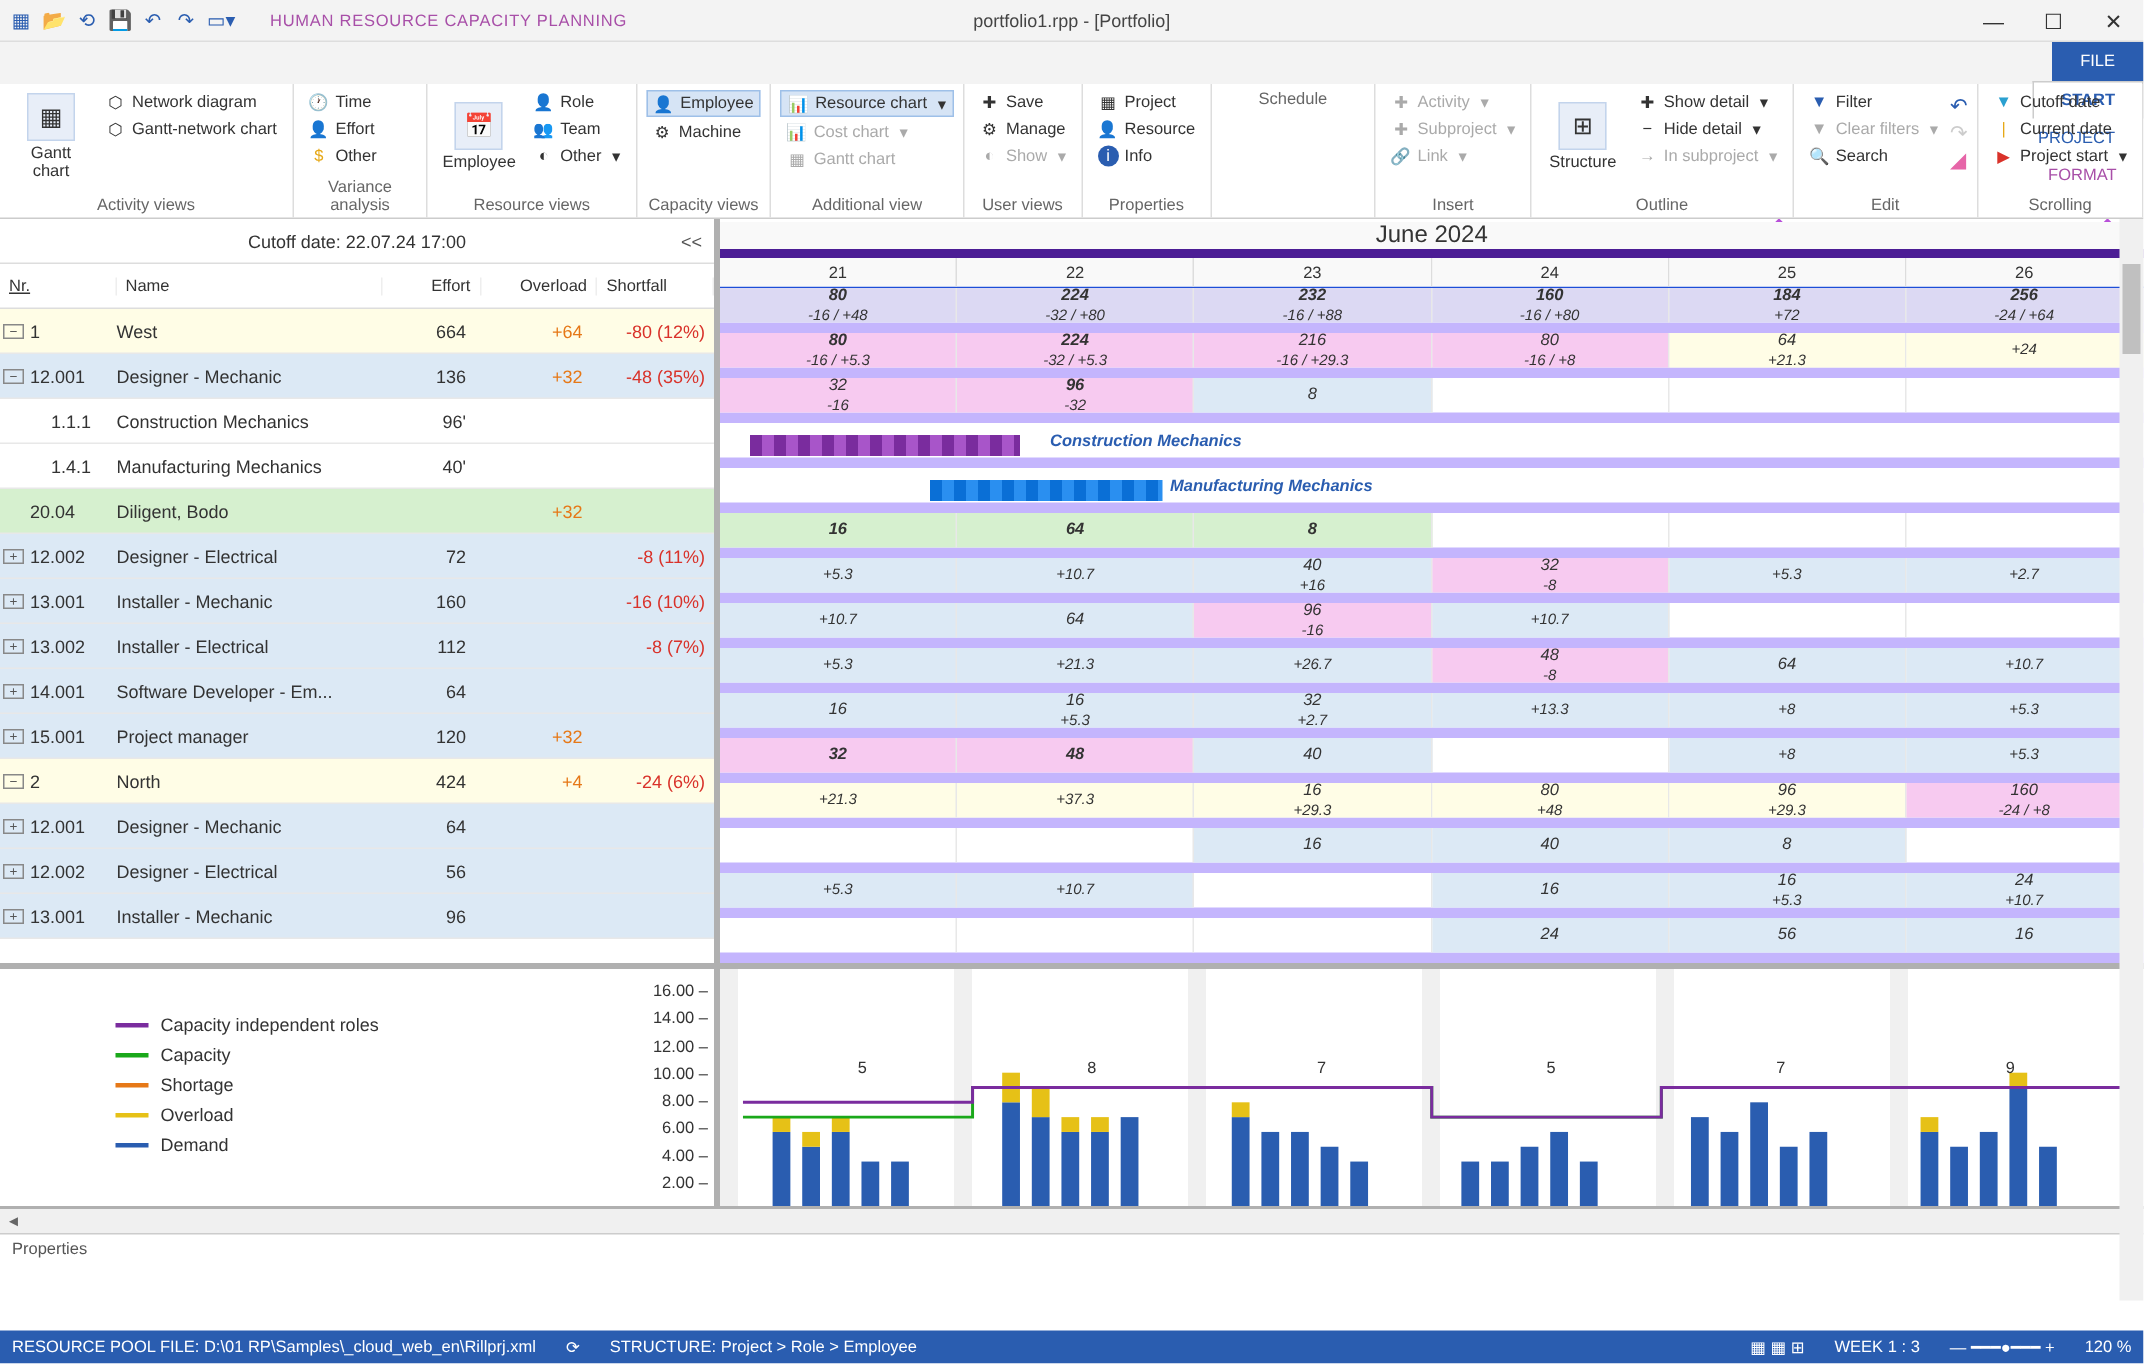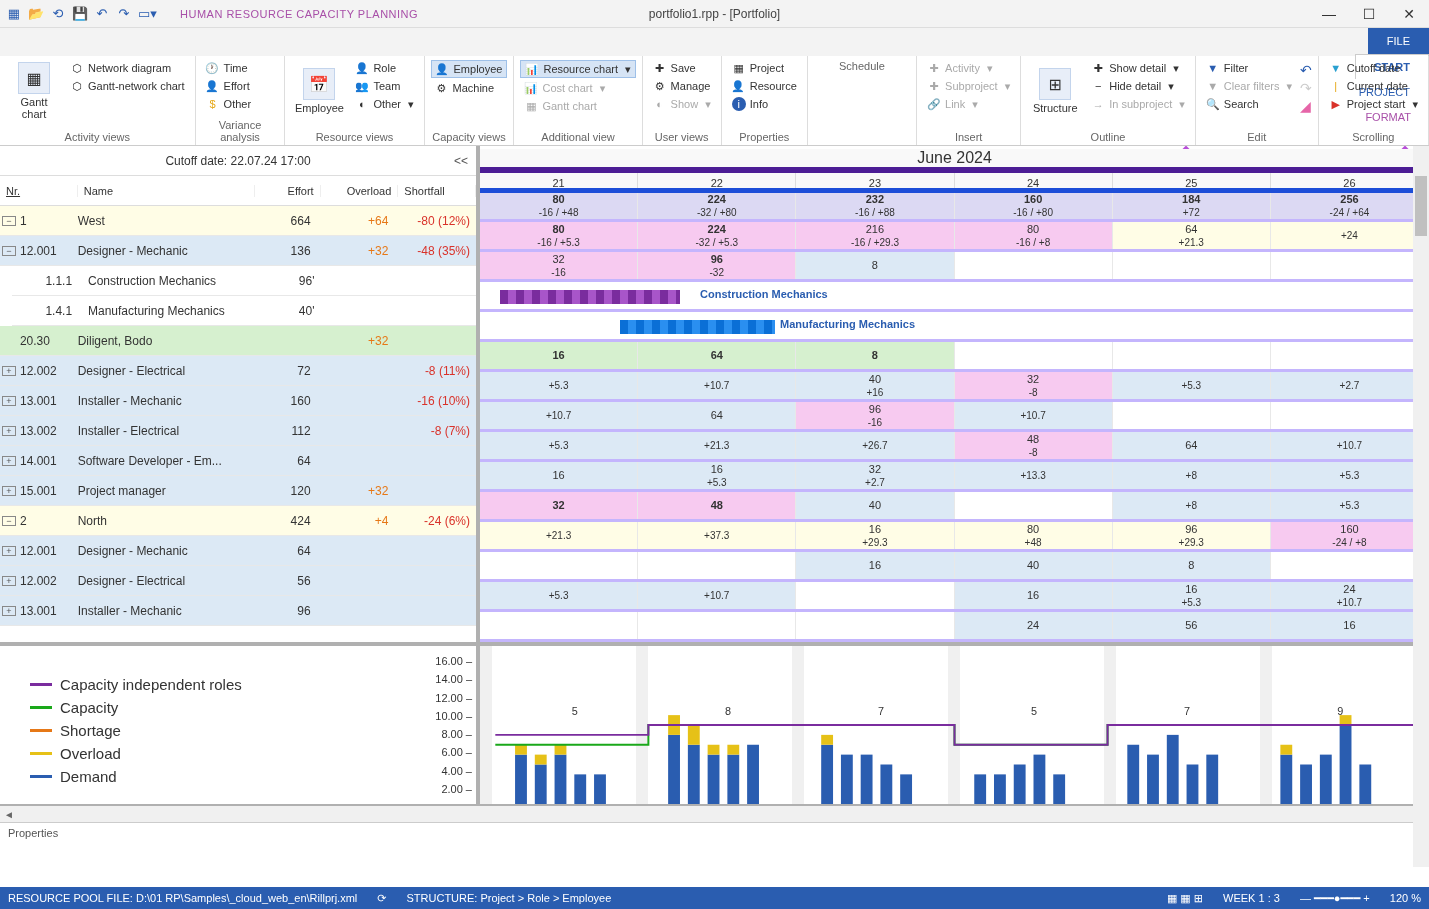--- a/index.html
+++ b/index.html
@@ -39,40 +39,40 @@
 .grow { height:30px; display:flex; align-items:center; border-bottom:1px solid #e8e8e8; font-size:12px; }
 .grow .exp { width:14px; text-align:center; font-size:9px; color:#555; cursor:pointer; border:1px solid #888; height:10px; line-height:8px; margin:0 2px; }
 .grow .nr { width:60px; padding-left:2px; }
 .grow .nm { width:178px; }
 .grow .eff { width:66px; text-align:right; padding-right:10px; }
 .grow .ovl { width:78px; text-align:right; color:#e67817; padding-right:10px; }
 .grow .shf { width:78px; text-align:right; color:#d9322a; padding-right:6px; }
 .grow.lvl0 { background:#fffde6; }
 .grow.lvl1 { background:#dce9f5; }
 .grow.emp { background:#d6f0cf; }
-.grow.lvl2 { background:#fff;margin-left:12px; }
+.grow.lvl2 { background:#fff; }
 .grow.lvl2 .nr { padding-left:16px; }
 .rightpane { flex:1; display:flex; flex-direction:column; position:relative; overflow:hidden; }
 .monthbar { height:28px; display:flex; align-items:center; justify-content:center; font-size:16px; color:#333; border-bottom:6px solid #4c1d95; position:relative; background:#f9f9f9; }
 .diamond { position:absolute; width:12px; height:12px; background:#b84fd9; transform:rotate(45deg); }
-.daysrow { height:20px; display:flex; border-bottom:5px solid #1d4ed8; }
+.daysrow { height:20px; display:flex; border-bottom:1px solid #1d4ed8; }
 .daycell { flex:1; text-align:center; font-size:11px; border-right:1px solid #ddd; background:#f9f9f9; line-height:20px; }
 .dataarea { flex:1; position:relative; }
-.datarow { height:30px; display:flex; border-bottom:3px solid #c4b5fd; }
+.datarow { height:30px; display:flex; border-bottom:7px solid #c4b5fd;font-style:italic; }
 .dcell { flex:1; text-align:center; font-size:11px; border-right:1px solid #e8e8e8; display:flex; flex-direction:column; justify-content:center; line-height:13px; position:relative; }
 .dcell .v1 { color:#333; }
 .dcell .v2 { color:#333; font-size:10px; }
 .bg-lav{background:#dcd9f3;} .bg-pink{background:#f7caf0;} .bg-yel{background:#fffde6;} .bg-blue{background:#dce9f5;} .bg-grn{background:#d6f0cf;}
 .bar { position:absolute; height:14px; top:8px; }
 .bar.purple{ background:repeating-linear-gradient(90deg,#7a2c9e,#7a2c9e 8px,#a855c9 8px,#a855c9 16px); }
 .bar.blue{ background:repeating-linear-gradient(90deg,#0a6fd6,#0a6fd6 8px,#2a8ff0 8px,#2a8ff0 16px); }
 .barlbl { position:absolute; font-size:11px; font-weight:bold; }
 .chartarea { height:160px; display:flex; border-bottom:2px solid #b0b0b0; }
 .chartleft { width:480px; display:flex; border-right:4px solid #b0b0b0; }
-.legend { padding:30px 10px 10px 30px; font-size:15px; }
+.legend { padding:30px 10px 10px 30px; font-size:12px;margin-left:47px; }
 .legend .li { display:flex; align-items:center; gap:8px; margin-bottom:6px; }
 .legend .sw { width:22px; height:3px; }
 .yaxis { width:44px; display:flex; flex-direction:column; justify-content:space-around; text-align:right; font-size:11px; padding:6px 4px 6px 0; margin-left:auto; }
 .chartsvg { flex:1; background:repeating-linear-gradient(90deg,#f0f0f0,#f0f0f0 12px,#fff 12px,#fff 156px); }
 .proppane { height:20px; border-top:1px solid #ccc; padding:2px 8px; font-size:11px; color:#555; display:flex; align-items:center; }
 .statusbar { position:absolute; bottom:0; left:0; right:0; height:22px; background:#2a5db0; color:#fff; display:flex; align-items:center; font-size:11px; padding:0 8px; gap:20px; }
 .statusbar .spacer{flex:1;}
 .statusbar .sitem{display:flex;align-items:center;gap:6px;}
 .vscroll { position:absolute; right:0; top:146px; bottom:42px; width:16px; background:#f0f0f0; }
 .vscroll .thumb { position:absolute; left:2px; right:2px; top:30px; height:60px; background:#c0c0c0; }
@@ -337,21 +337,21 @@
         <div class="grow lvl2">
           <span style="width:18px;display:inline-block"></span>
           <span class="nr">1.4.1</span>
           <span class="nm">Manufacturing Mechanics</span>
           <span class="eff">40'</span>
           <span class="ovl"></span>
           <span class="shf"></span>
         </div>
         <div class="grow emp">
           <span style="width:18px;display:inline-block"></span>
-          <span class="nr">20.30</span>
+          <span class="nr">20.04</span>
           <span class="nm">Diligent, Bodo</span>
           <span class="eff"></span>
           <span class="ovl">+32</span>
           <span class="shf"></span>
         </div>
         <div class="grow lvl1">
           <span class="exp">+</span>
           <span class="nr">12.002</span>
           <span class="nm">Designer - Electrical</span>
           <span class="eff">72</span>

